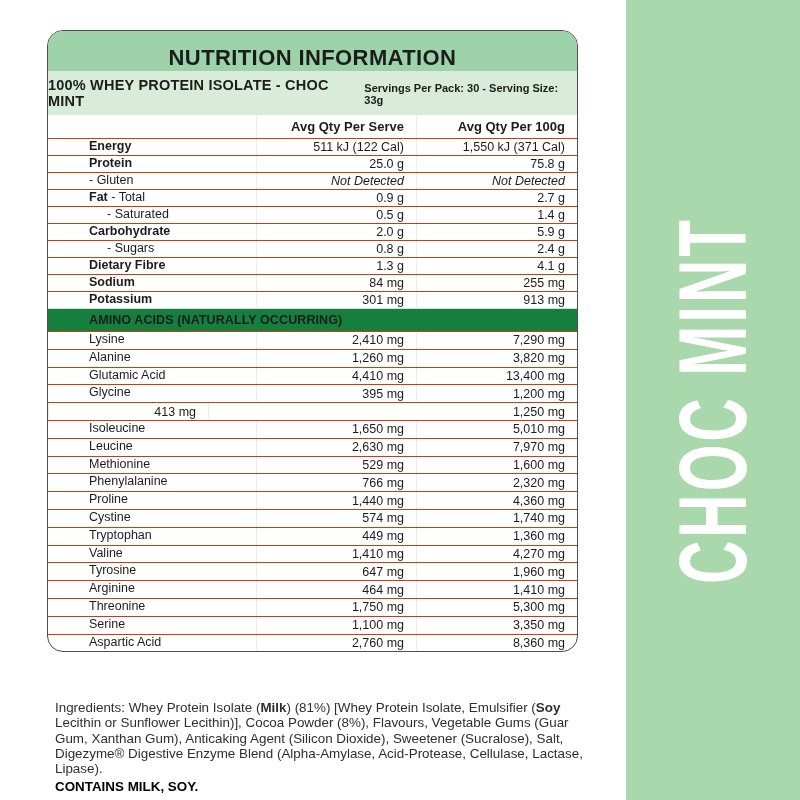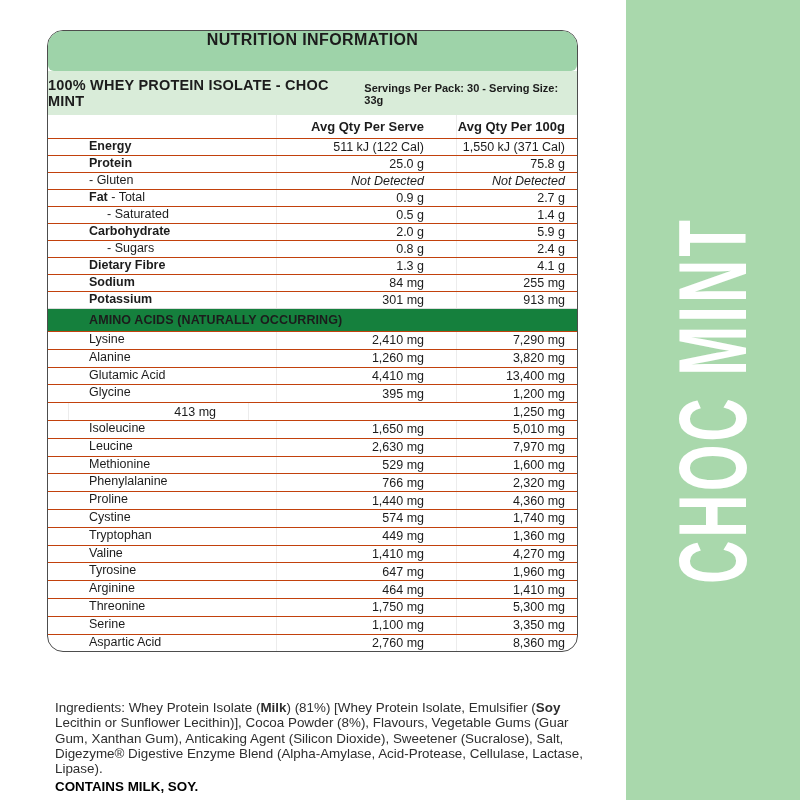--- a/index.html
+++ b/index.html
@@ -8,36 +8,36 @@
     background:#ffffff;color:#1c1c1c;
     font-family:"Liberation Sans","DejaVu Sans",sans-serif;
   }
   
   .card{
     position:absolute;left:47px;top:30px;width:531px;height:622px;
     box-sizing:border-box;border:1.5px solid #4d4d4d;border-radius:16px;
     background:#fff;overflow:hidden;display:flex;flex-direction:column;
   }
   .title-band{
-    flex:0 0 40px;display:flex;align-items:flex-start;justify-content:center;
-    font-weight:bold;font-size:16px;letter-spacing:.4px;border-radius:6px;
+    flex:0 0 40px;display:flex;align-items:flex-end;justify-content:center;
+    font-weight:bold;font-size:22px;letter-spacing:.4px;
   }
   .sub-band{
     flex:0 0 44px;display:flex;flex-direction:row;align-items:center;justify-content:center;
   }
   .product{font-weight:bold;font-size:14.5px;letter-spacing:.2px;}
   .servinfo{font-weight:bold;font-size:11px;margin-top:1px;}
   .colhead{
     flex:0 0 23px;display:flex;align-items:center;
     font-weight:bold;font-size:13px;
   }
   .c-name{width:208px;box-sizing:border-box;padding-left:41px;}
   .c-val{width:160px;box-sizing:border-box;text-align:right;padding-right:12px;
          border-left:1px solid #ececec;align-self:stretch;display:flex;
-         align-items:center;justify-content:flex-end;margin-left:20px;}
+         align-items:center;justify-content:flex-end;}
   .c-last{flex:1;}
   .trow{
     display:flex;align-items:flex-start;flex:0 0 17px;box-sizing:border-box;
     border-top:1px solid #c2410c;font-size:12.5px;
   }
   .trow.amino{flex:0 0 17.8px;}
   .trow .c-name.indent{padding-left:59px;}
   .bold{font-weight:bold;}
   .italic{font-style:italic;}
   .section-band{

